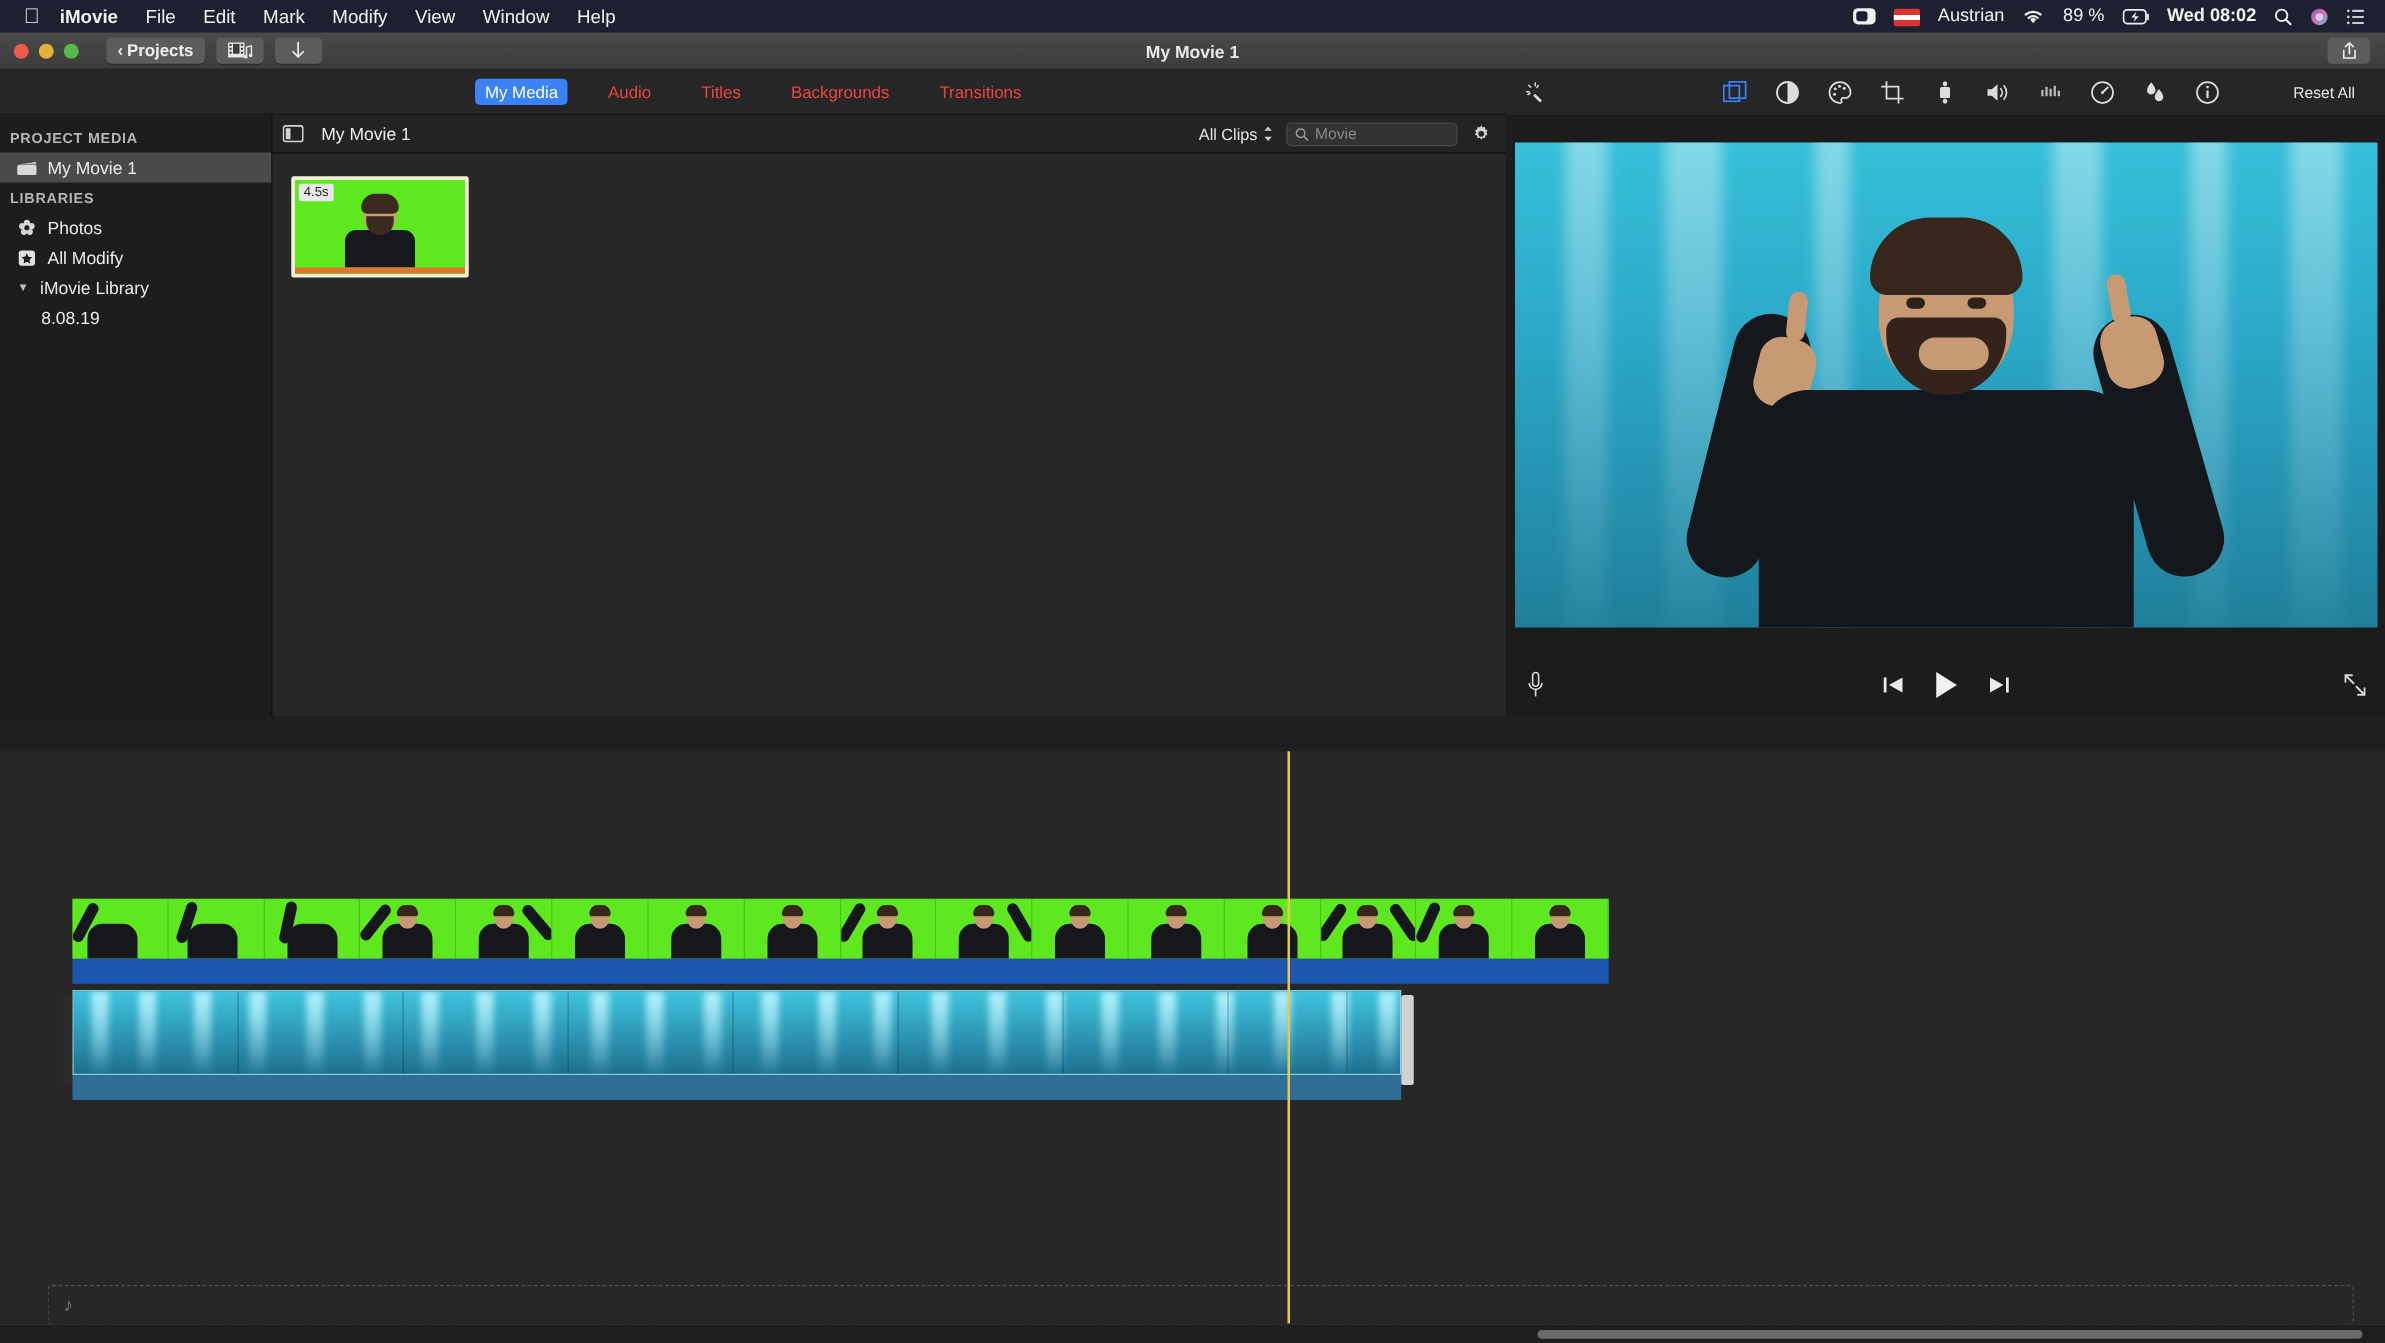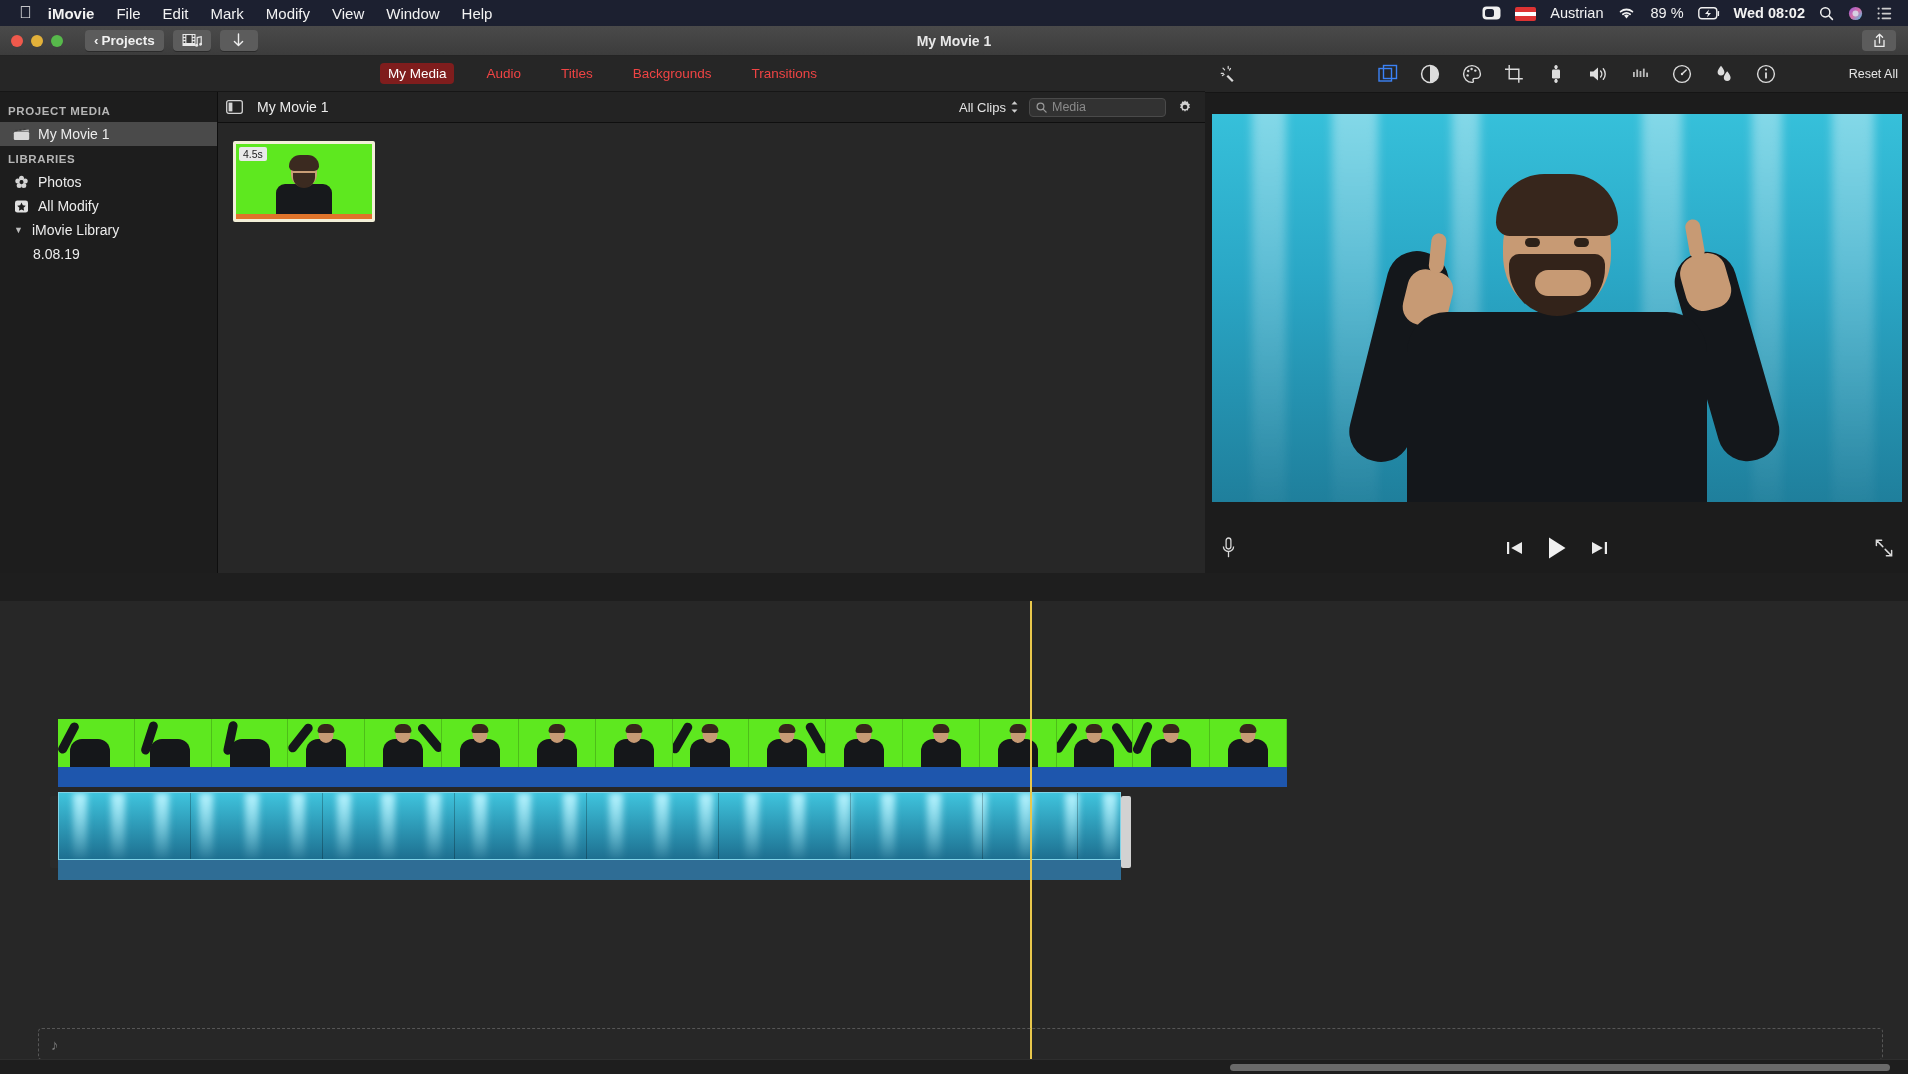--- a/index.html
+++ b/index.html
@@ -62,21 +62,21 @@
     display: flex; align-items: center; justify-content: center; color:#eee;
   }
 
   
   .tabstrip {
     position: absolute; top: 56px; left: 0; width: 1205px; height: 36px;
     background: #262626; display: flex; align-items: center; justify-content: center;
     gap: 24px; border-bottom: 1px solid #161616;
   }
   .tab { color: #ef4444; font-size: 13.5px; padding: 3px 8px; border-radius: 4px; }
-  .tab.active { background: #7f1d1d; color: #ffffff; }
+  .tab.active { background: #3b82f6; color: #ffffff; }
 
   
   .sidebar {
     position: absolute; top: 92px; left: 0; width: 218px; height: 481px;
     background: #1d1d1d; border-right: 1px solid #0e0e0e;
     padding-top: 6px;
   }
   .sb-head {
     color: #b6b6b6; font-size: 11.5px; font-weight: bold; letter-spacing: .6px;
     padding: 7px 0 5px 8px;
@@ -132,21 +132,21 @@
 
   
   .viewer-toolbar {
     position: absolute; top: 56px; left: 1205px; width: 703px; height: 37px;
     background: #262626; display: flex; align-items: center; border-bottom: 1px solid #151515;
   }
   .vt-wand { margin-left: 11px; width: 26px; display: flex; justify-content: center; }
   .vt-icons { display: flex; align-items: center; gap: 20px; margin-left: 135px; }
   .vt-ico { width: 22px; height: 22px; display: flex; align-items: center; justify-content: center; color: #dcdcdc; }
   .vt-ico.active { color: #3b82f6; }
-  .vt-reset { margin-left: auto; margin-right: 10px; color: #e6e6e6; font-size: 12.5px; }
+  .vt-reset { margin-left: auto; margin-right: 24px; color: #e6e6e6; font-size: 12.5px; }
 
   .viewer {
     position: absolute; top: 93px; left: 1205px; width: 703px; height: 430px;
     background: #1c1c1c; display: flex; align-items: center; justify-content: center;
   }
   .video-frame {
     position: relative; width: 690px; height: 388px; overflow: hidden;
     background: linear-gradient(180deg,#36c0da 0%, #2aa7c6 42%, #1f7f9c 100%);
   }
   .ray { position: absolute; top: -10%; width: 34px; height: 120%; background: linear-gradient(180deg, rgba(255,255,255,.42), rgba(255,255,255,0)); filter: blur(5px); }
@@ -442,21 +442,21 @@
             </svg>
         </span>
       </span>
       <span class="searchbox">
         <span>
           <svg width="11" height="11" viewBox="0 0 11 11">
               <circle cx="4.5" cy="4.5" r="3.4" stroke="#9a9a9a" stroke-width="1.2" fill="none"></circle>
               <path d="M7.1 7.1l3 3" stroke="#9a9a9a" stroke-width="1.3" stroke-linecap="round"></path>
             </svg>
         </span>
-        <span>Media</span>
+        <span>Movie</span>
       </span>
       <span class="sb-ico">
         <svg width="16" height="16" viewBox="0 0 16 16">
             <path d="M8 1.2l1 1.6 1.9-.3.4 1.9 1.7.9-.9 1.7.9 1.7-1.7.9-.4 1.9-1.9-.3-1 1.6-1-1.6-1.9.3-.4-1.9-1.7-.9.9-1.7-.9-1.7 1.7-.9.4-1.9 1.9.3z" fill="#cfcfcf"></path>
             <circle cx="8" cy="8" r="2.3" fill="#232323"></circle>
           </svg>
       </span>
     </span>
   </div>
 

